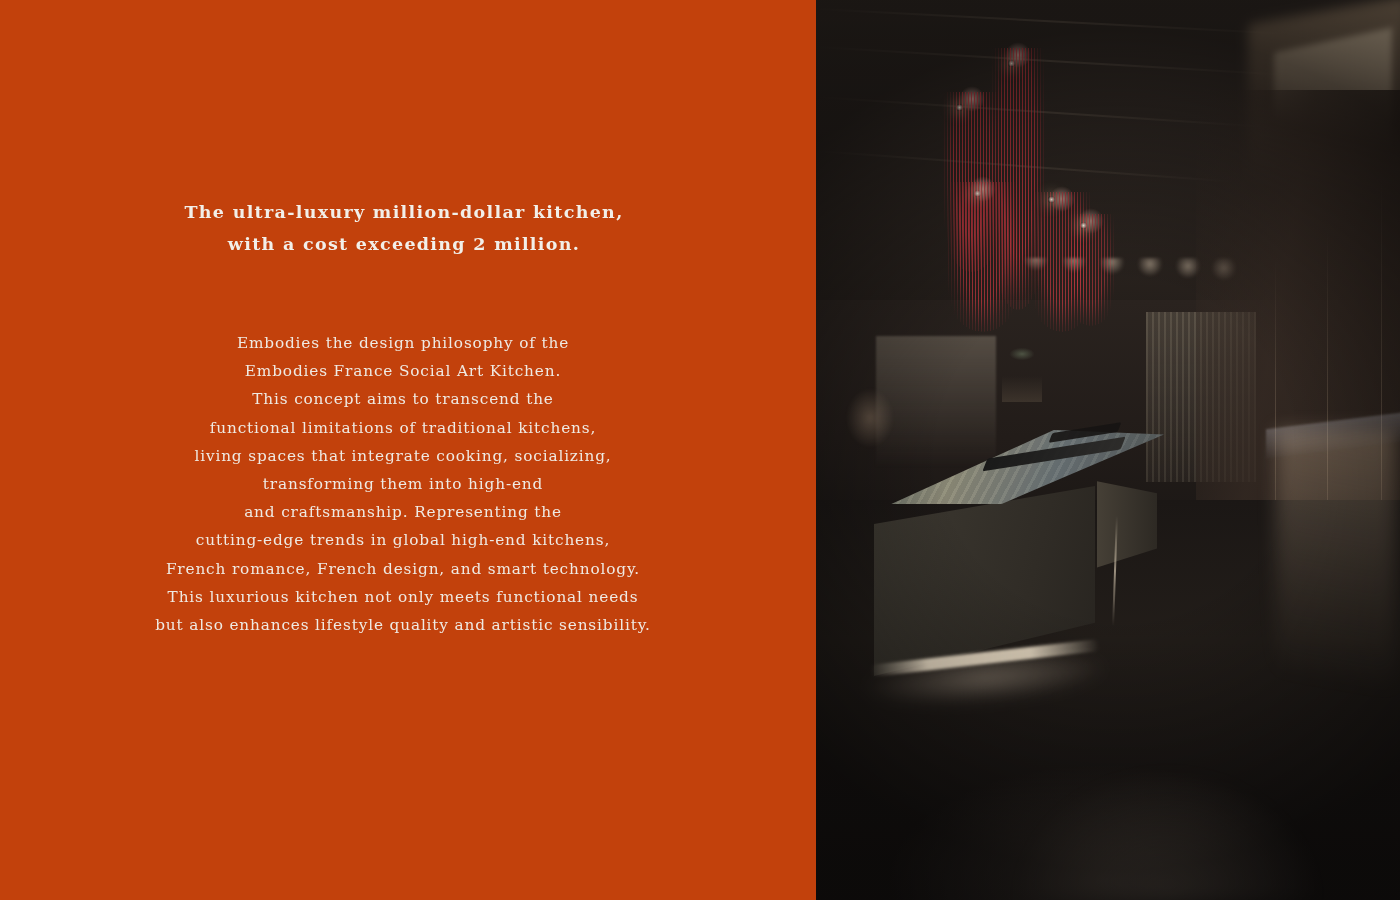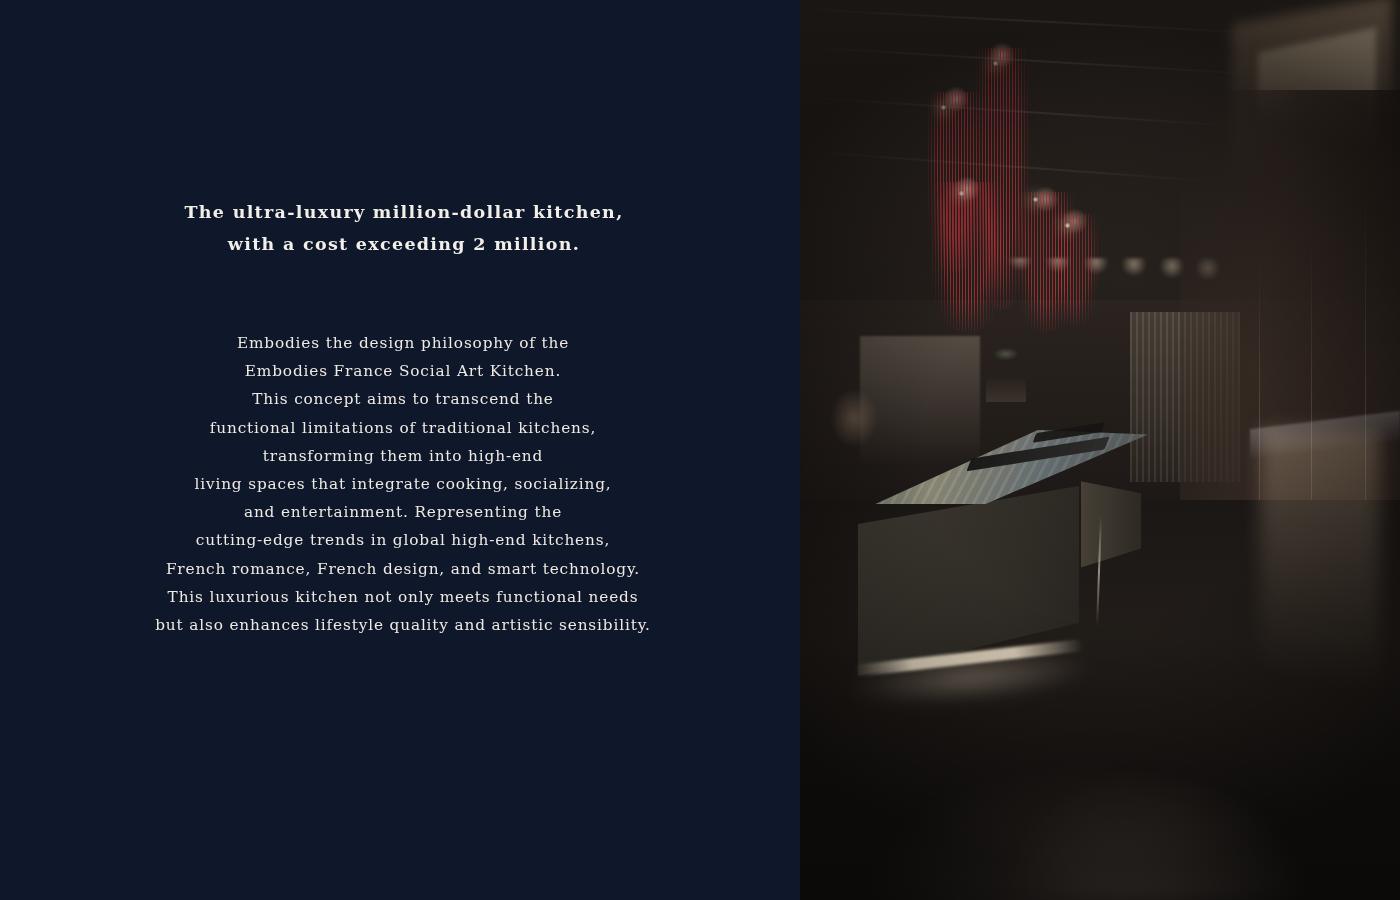--- a/index.html
+++ b/index.html
@@ -14,23 +14,24 @@
     overflow: hidden;
     display: flex;
     font-family: "DejaVu Serif", "Liberation Serif", serif;
   }
 
   
   .text-panel {
     position: relative;
     width: 800px;
     height: 900px;
-    background: #0f172a;
+    background: #c2410c;
     flex: 0 0 800px;
     overflow: hidden;
+    padding-left: 16px;
   }
   .text-inner {
     position: absolute;
     left: 0;
     top: 0;
     width: 800px;
     padding-top: 196px;
     box-sizing: border-box;
   }
   .headline {
@@ -338,23 +339,23 @@
       <div class="headline">
         <span class="hl-line">The ultra-luxury million-dollar kitchen,</span>
         <span class="hl-line">with a cost exceeding 2 million.</span>
       </div>
 
       <div class="body-copy">
         <span class="bc-line">Embodies the design philosophy of the</span>
         <span class="bc-line">Embodies France Social Art Kitchen.</span>
         <span class="bc-line">This concept aims to transcend the</span>
         <span class="bc-line">functional limitations of traditional kitchens,</span>
+        <span class="bc-line">living spaces that integrate cooking, socializing,</span>
         <span class="bc-line">transforming them into high-end</span>
-        <span class="bc-line">living spaces that integrate cooking, socializing,</span>
-        <span class="bc-line">and entertainment. Representing the</span>
+        <span class="bc-line">and craftsmanship. Representing the</span>
         <span class="bc-line">cutting-edge trends in global high-end kitchens,</span>
         <span class="bc-line">French romance, French design, and smart technology.</span>
         <span class="bc-line">This luxurious kitchen not only meets functional needs</span>
         <span class="bc-line">but also enhances lifestyle quality and artistic sensibility.</span>
       </div>
 
     </div>
   </div>
 
   <div class="photo-panel">

